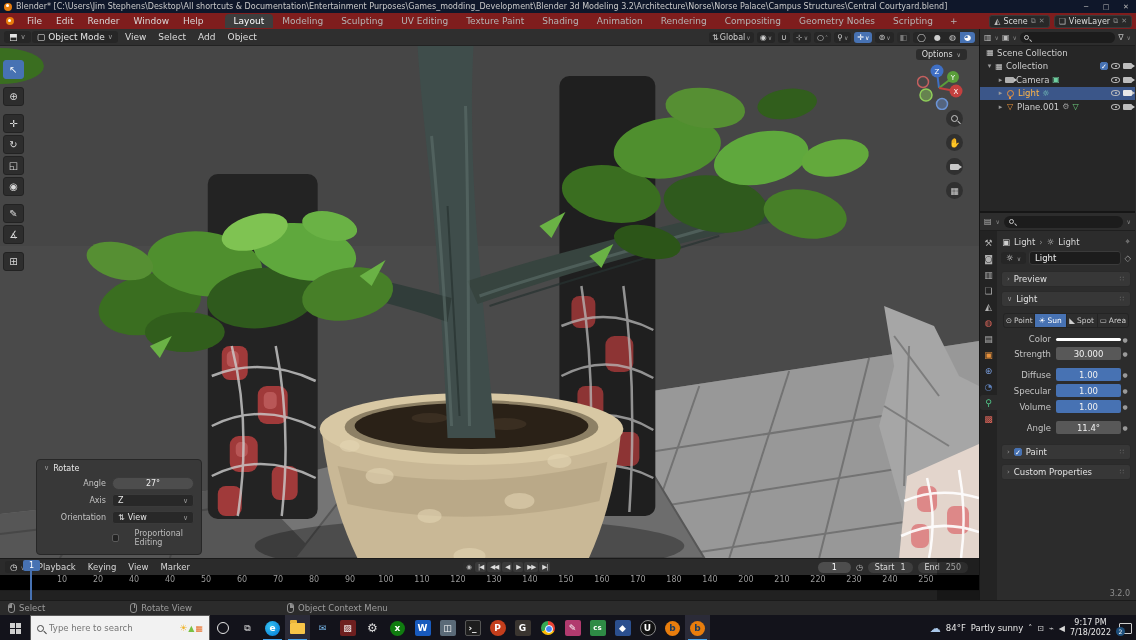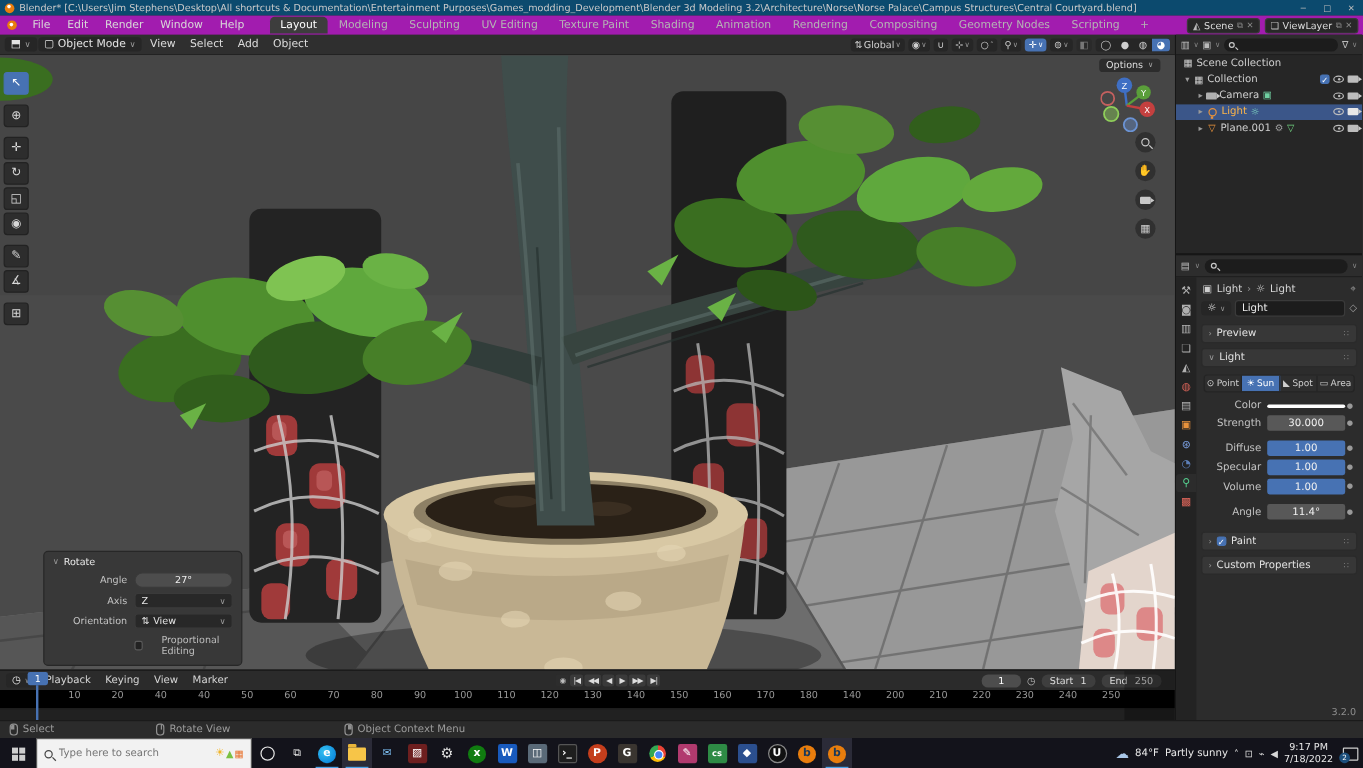--- a/index.html
+++ b/index.html
@@ -1,28 +1,28 @@
 <!DOCTYPE html>
 <html><head>
 <meta charset="utf-8">
 <style>
   *{margin:0;padding:0;box-sizing:border-box;font-family:"DejaVu Sans",sans-serif;-webkit-font-smoothing:antialiased}
   body{background:#000}
   #screen{position:relative;width:1136px;height:640px;background:#2b2b2b;overflow:hidden;color:#d0d0d0}
 
   
-  .titlebar{height:13px;background:#0c4a6e;display:flex;align-items:center;font-size:8px;color:#c9c9c9;padding-left:4px}
+  .titlebar{height:13px;background:#0f172a;display:flex;align-items:center;font-size:8px;color:#c9c9c9;padding-left:4px}
   .blender-logo{width:8px;height:8px;border-radius:50%;background:#e87d0d;position:relative;margin-right:4px;flex:none}
   .blender-logo::after{content:"";position:absolute;left:2px;top:1.5px;width:3px;height:3px;border-radius:50%;background:#fff}
   .titlebar .title{white-space:nowrap;overflow:hidden;text-overflow:ellipsis;flex:1}
   .winbtns{display:flex;flex:none}
   .winbtn{width:20px;text-align:center;font-size:7px;color:#bbb}
 
   
-  .topbar{height:16px;background:#a21caf;display:flex;align-items:center;font-size:9px}
+  .topbar{height:16px;background:#7f1d1d;display:flex;align-items:center;font-size:9px}
   .tb-logo{margin:0 6px 0 6px}
   .menu-item{padding:0 7px;color:#d8d8d8}
   .ws-tabs{display:flex;margin-left:14px;align-items:center;height:100%}
   .ws-tab{padding:2px 9px;color:#b4b4b4;border-radius:4px 4px 0 0;white-space:nowrap}
   .ws-tab.active{background:#3d3d3d;color:#fff}
   .ws-add{padding:0 8px;color:#b4b4b4}
   .tb-right{margin-left:auto;display:flex;align-items:center;gap:4px;padding-right:4px}
   .chip{background:#282828;border:1px solid #3a3a3a;border-radius:3px;display:flex;align-items:center;gap:3px;padding:0 4px;height:13px;font-size:8px;color:#ddd}
   .chip .x{color:#888;font-size:7px}
   .mini-ic{font-size:8px;color:#bbb}

